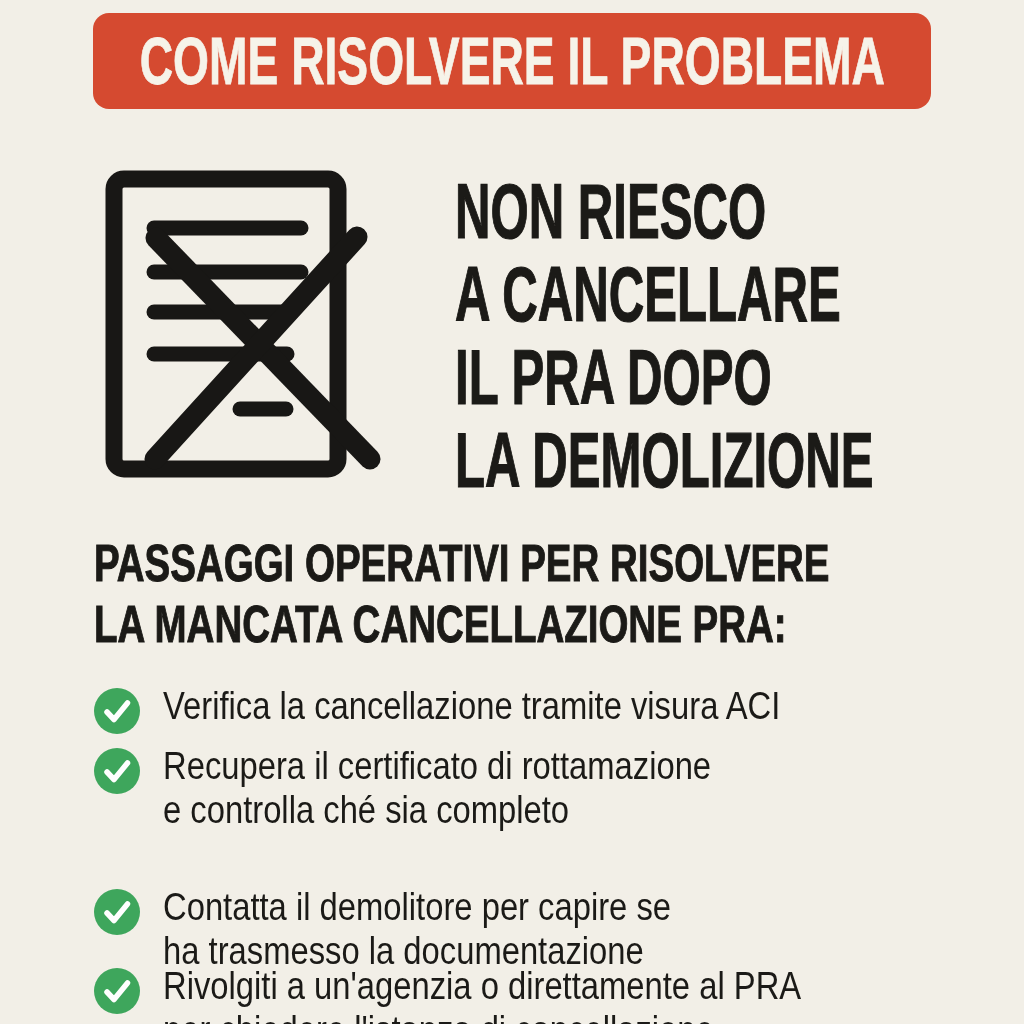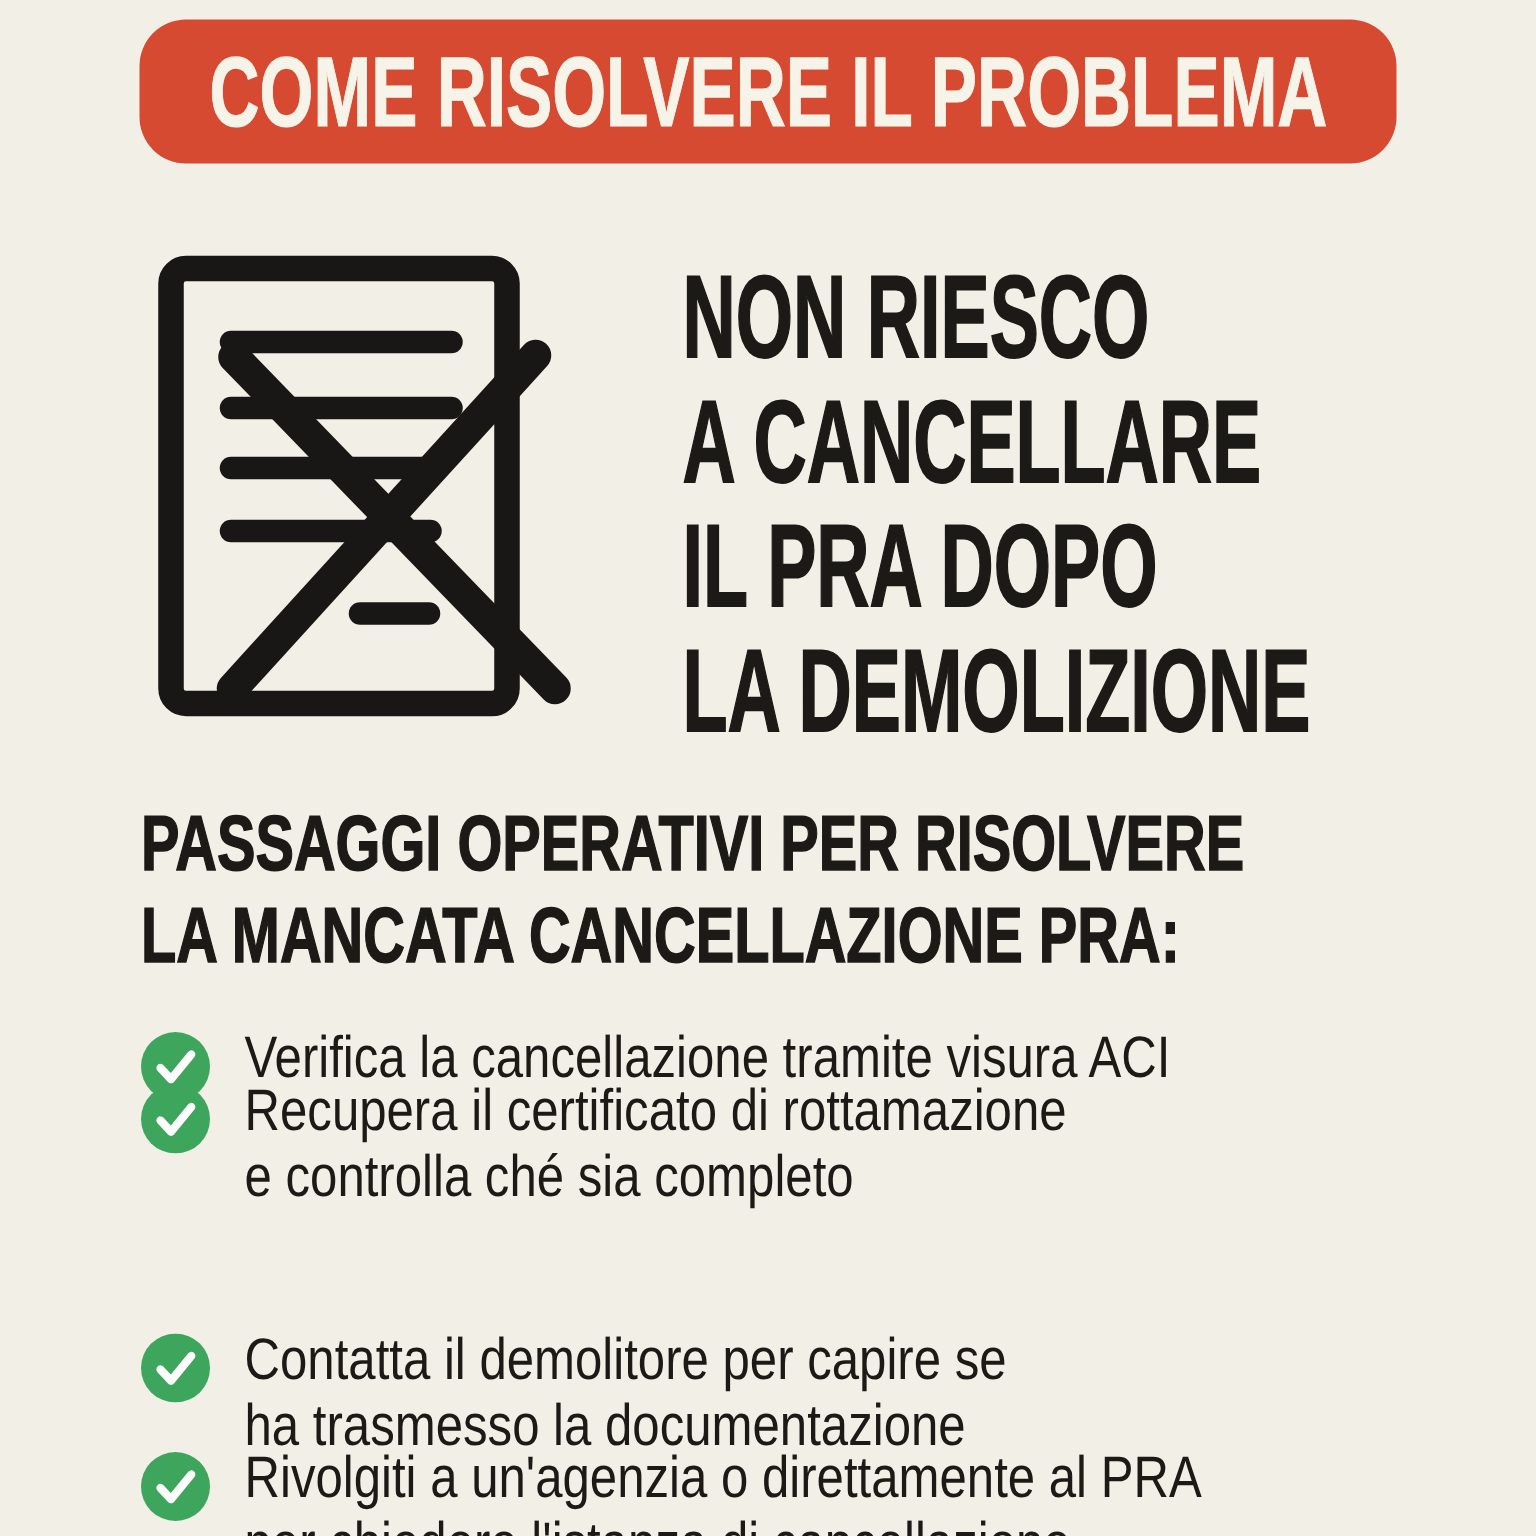--- a/index.html
+++ b/index.html
@@ -16,21 +16,21 @@
   body{
     width:1024px;height:1024px;
     background:var(--color-background);
     overflow:hidden;position:relative;
     font-family:"Liberation Sans", sans-serif;
     color:var(--color-body_text);
   }
   .banner{
     position:absolute;left:93px;top:13px;width:838px;height:96px;
     background:var(--color-banner);
-    border-radius:31px;
+    border-radius:16px;
     display:flex;align-items:center;justify-content:center;
   }
   .banner-label{
     display:inline-block;
     font-size:66px;font-weight:700;letter-spacing:0;
     color:var(--color-banner_text);
     transform:scaleX(0.70);transform-origin:center;
     white-space:nowrap;
     -webkit-text-stroke:0.8px var(--color-banner_text);
   }
@@ -105,21 +105,21 @@
 <div class="check-item" style="top:684px">
   <svg class="check-badge" width="46" height="46" viewBox="0 0 46 46" aria-hidden="true">
     <circle cx="23" cy="23" r="23" fill="#3EA65C"></circle>
     <path d="M13 24 L20 31.5 L33.5 15" stroke="#FFFFFF" stroke-width="5.5" fill="none" stroke-linecap="round" stroke-linejoin="round"></path>
   </svg>
   <div class="check-text">
     <span class="line">Verifica la cancellazione tramite visura ACI</span>
   </div>
 </div>
 
-<div class="check-item" style="top:719px">
+<div class="check-item" style="top:744px">
   <svg class="check-badge" width="46" height="46" viewBox="0 0 46 46" aria-hidden="true">
     <circle cx="23" cy="23" r="23" fill="#3EA65C"></circle>
     <path d="M13 24 L20 31.5 L33.5 15" stroke="#FFFFFF" stroke-width="5.5" fill="none" stroke-linecap="round" stroke-linejoin="round"></path>
   </svg>
   <div class="check-text">
     <span class="line">Recupera il certificato di rottamazione</span>
     <span class="line">e controlla ché sia completo</span>
   </div>
 </div>
 

